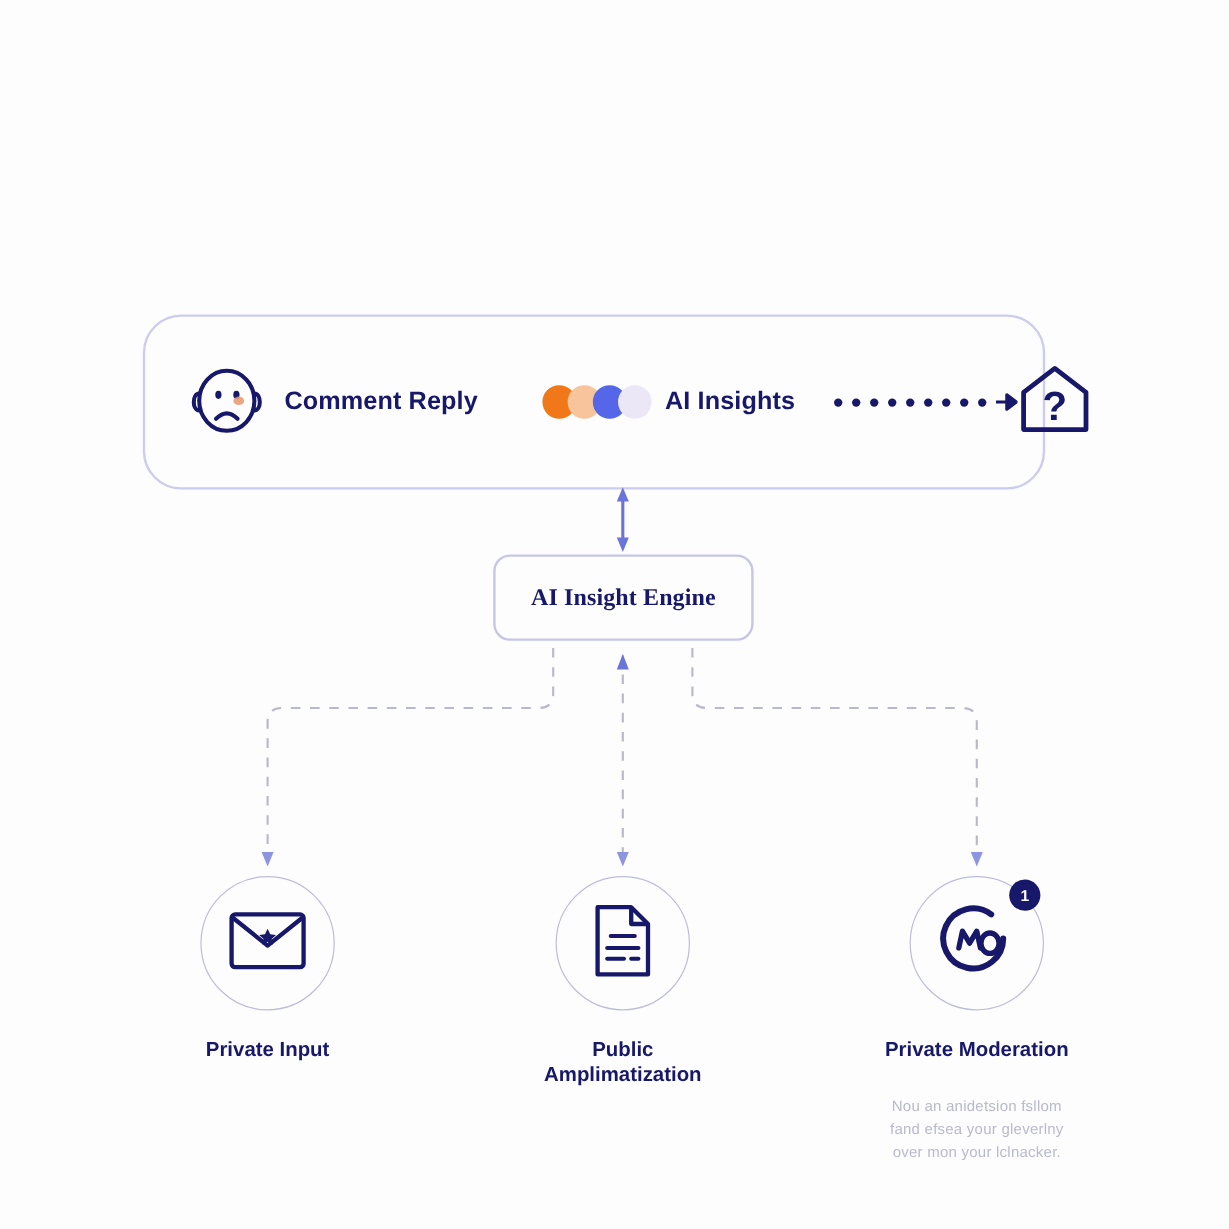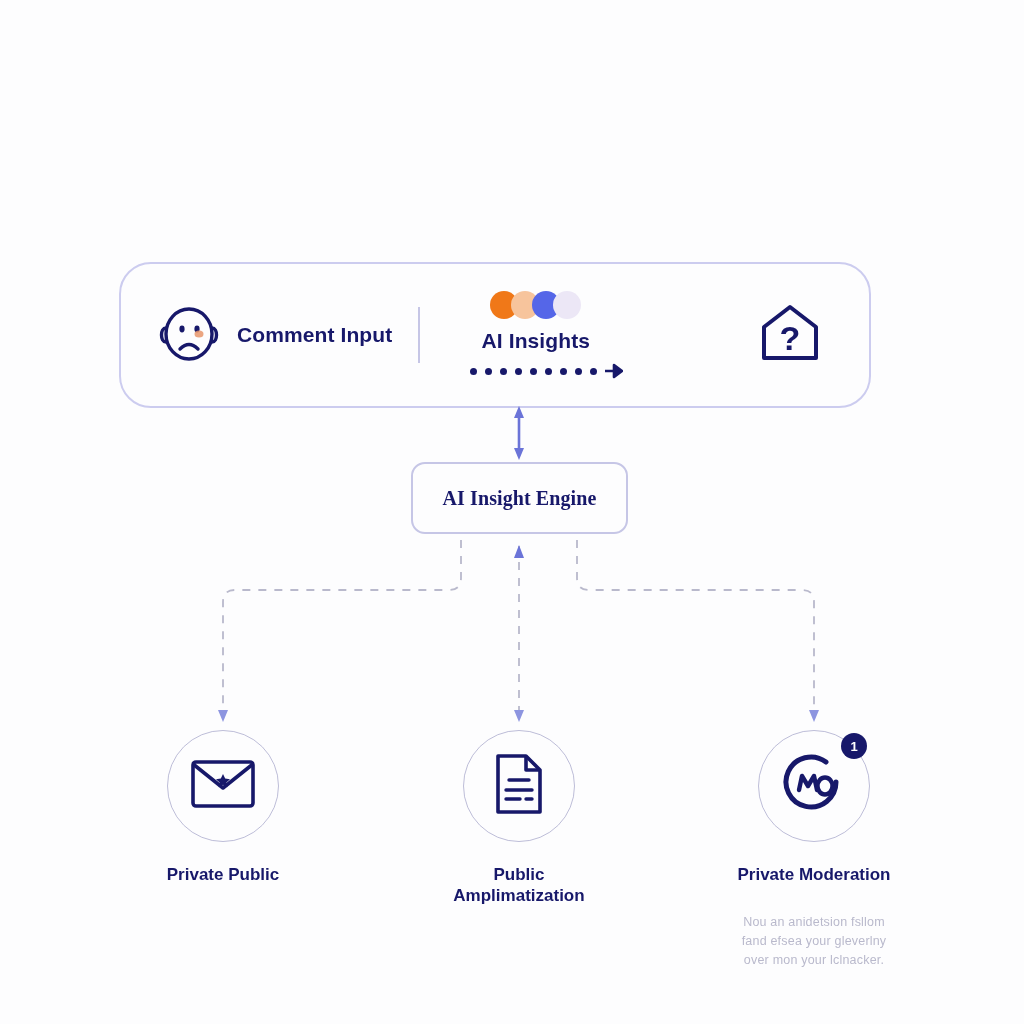--- a/index.html
+++ b/index.html
@@ -35,21 +35,21 @@
     border-radius: 32px;
     display: flex;
     align-items: center;
   }
 
   .card-seg {
     display: flex;
     align-items: center;
   }
   .seg-comment { margin-left: 36px; gap: 16px; }
-  .seg-insights { margin-left: 28px; gap: 10px; flex-direction: column; }
+  .seg-insights { margin-left: 28px; gap: 10px; }
   .seg-help { margin-left: auto; margin-right: 48px; }
 
   .divider {
     width: 2px;
     height: 56px;
     background: #c6c6e6;
     margin-left: 26px;
   }
 
   .face-icon { display: block; }
@@ -190,21 +190,21 @@
         <svg class="face-icon" width="64" height="62" viewBox="0 0 64 62">
           <ellipse cx="32" cy="30" rx="23" ry="25" fill="none" stroke="#17186a" stroke-width="3.4"></ellipse>
           <path d="M9 24 C3 24 3 38 9 38" fill="none" stroke="#17186a" stroke-width="3.4" stroke-linecap="round"></path>
           <path d="M55 24 C61 24 61 38 55 38" fill="none" stroke="#17186a" stroke-width="3.4" stroke-linecap="round"></path>
           <ellipse cx="25" cy="25" rx="2.6" ry="3.4" fill="#17186a"></ellipse>
           <ellipse cx="40" cy="25" rx="2.6" ry="3.4" fill="#17186a"></ellipse>
           <ellipse cx="42" cy="30" rx="4.5" ry="3.6" fill="#e8956b" opacity="0.85"></ellipse>
           <path d="M23 45 Q32 36 41 45" fill="none" stroke="#17186a" stroke-width="3.4" stroke-linecap="round"></path>
         </svg>
       </span>
-      <span class="label-navy">Comment Input</span>
+      <span class="label-navy">Comment Reply</span>
     </div>
 
     <div class="divider"></div>
 
     <div class="card-seg seg-insights">
       <span class="dot-cluster">
         <span class="dot dot-0"></span>
         <span class="dot dot-1"></span>
         <span class="dot dot-2"></span>
         <span class="dot dot-3"></span>
@@ -268,21 +268,21 @@
   <div class="node node-private">
     <div class="node-circle">
       <span>
         <svg width="66" height="52" viewBox="0 0 66 52">
           <rect x="3" y="4" width="60" height="44" rx="3" fill="none" stroke="#17186a" stroke-width="3.6"></rect>
           <path d="M3 6 L33 30 L63 6" fill="none" stroke="#17186a" stroke-width="3.6" stroke-linejoin="round"></path>
           <path d="M33 16 L35.2 20.6 L40 21.2 L36.4 24.4 L37.4 29.2 L33 26.8 L28.6 29.2 L29.6 24.4 L26 21.2 L30.8 20.6 Z" fill="#17186a"></path>
         </svg>
       </span>
     </div>
-    <div class="node-label">Private Public</div>
+    <div class="node-label">Private Input</div>
   </div>
 
   <div class="node node-public">
     <div class="node-circle">
       <span>
         <svg width="52" height="62" viewBox="0 0 52 62">
           <path d="M5 3 H33 L47 17 V59 H5 Z" fill="none" stroke="#17186a" stroke-width="3.6" stroke-linejoin="round"></path>
           <path d="M33 3 V17 H47" fill="none" stroke="#17186a" stroke-width="3.6" stroke-linejoin="round"></path>
           <line x1="16" y1="27" x2="36" y2="27" stroke="#17186a" stroke-width="3.4" stroke-linecap="round"></line>
           <line x1="13" y1="37" x2="39" y2="37" stroke="#17186a" stroke-width="3.4" stroke-linecap="round"></line>

